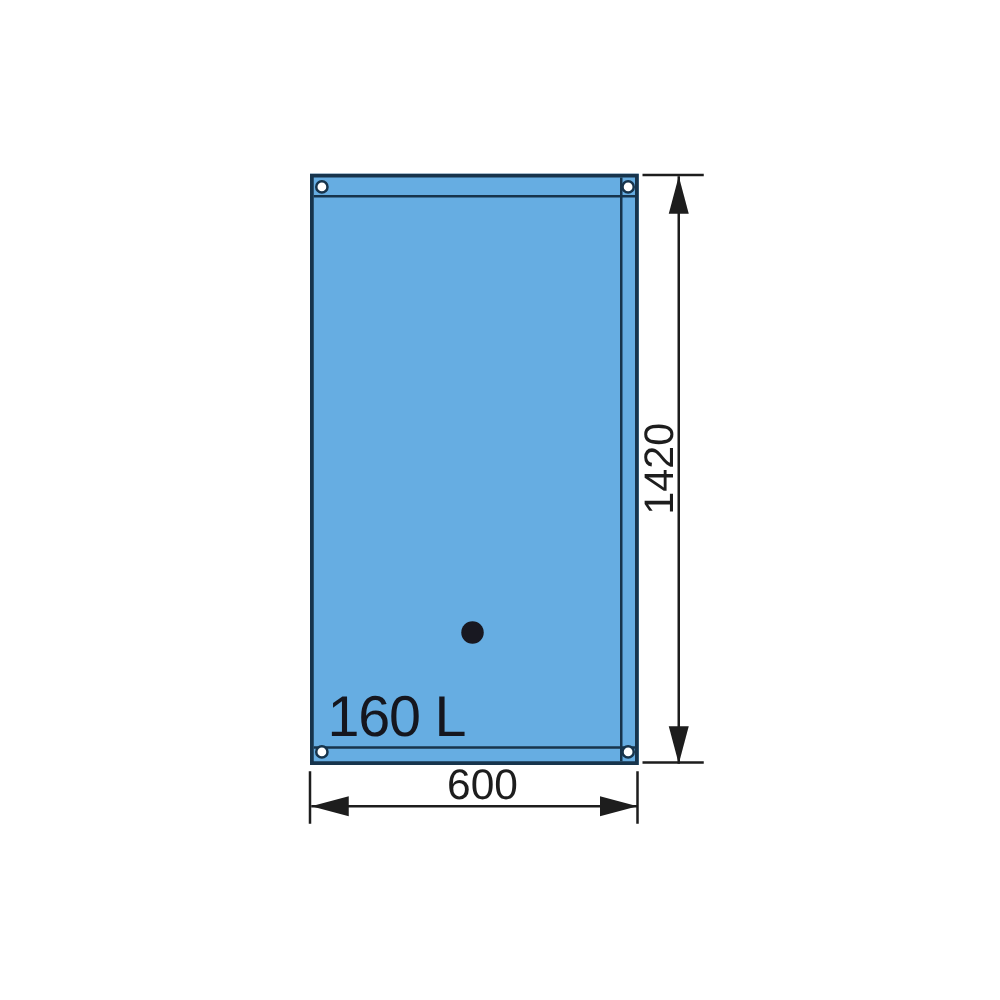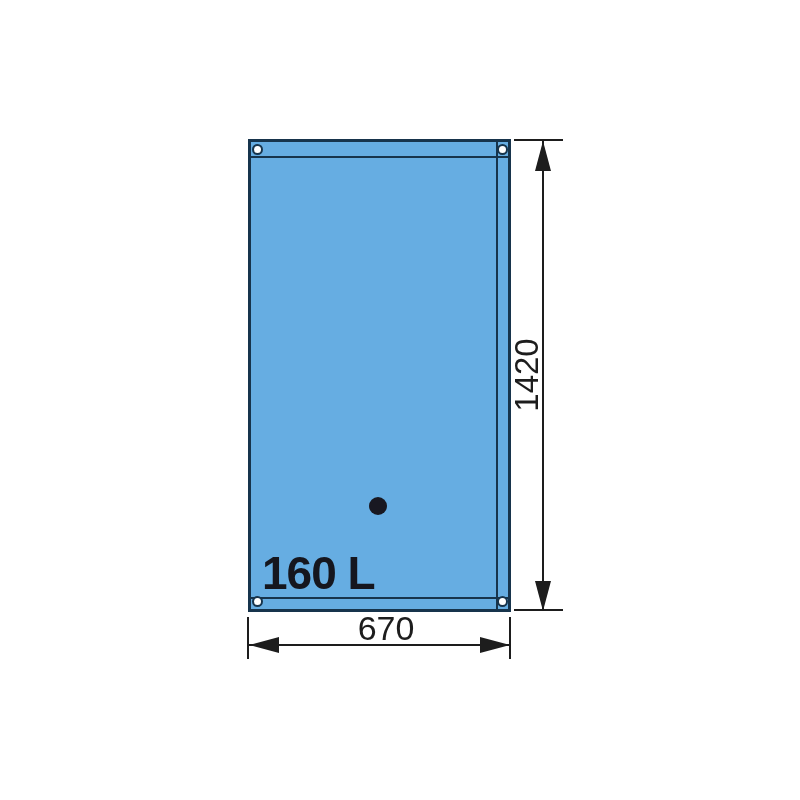--- a/index.html
+++ b/index.html
@@ -57,21 +57,21 @@
     height: 18px;
     border-radius: 50%;
     background: #181821;
   }
 
   .capacity {
     position: absolute;
     left: 11px;
     bottom: 13px;
     font-size: 46px;
-    font-weight: bold;
+    font-weight: normal;
     letter-spacing: -1px;
     line-height: 1;
     color: #15161e;
     white-space: nowrap;
   }
 
   
   .dimline, .extline {
     position: absolute;
     background: #1d1d1d;
@@ -163,16 +163,16 @@
     <div class="arrow v-arrow-down"></div>
     <div class="dim-label v-label">1420</div>
   </div>
 
   <div>
     <div class="extline h-ext-left"></div>
     <div class="extline h-ext-right"></div>
     <div class="dimline h-line"></div>
     <div class="arrow h-arrow-left"></div>
     <div class="arrow h-arrow-right"></div>
-    <div class="dim-label h-label">670</div>
+    <div class="dim-label h-label">600</div>
   </div>
 
 </div>
 
 </body></html>

